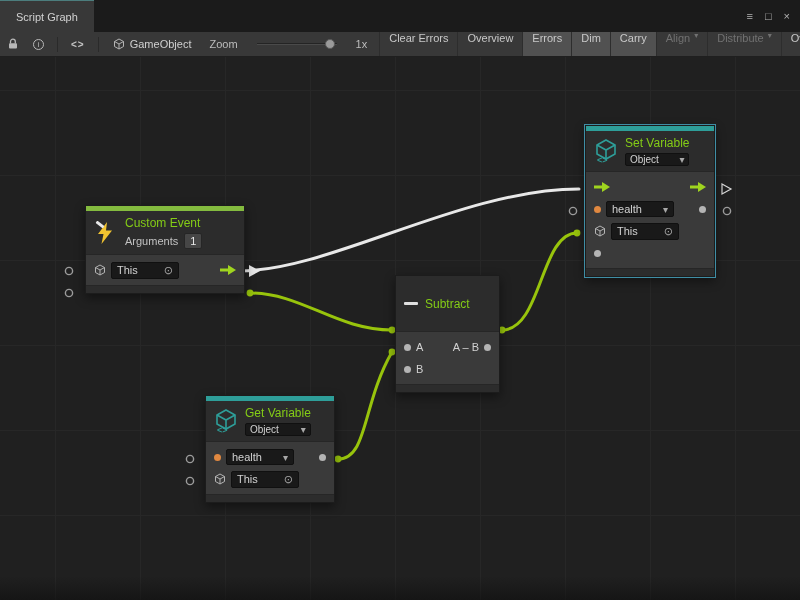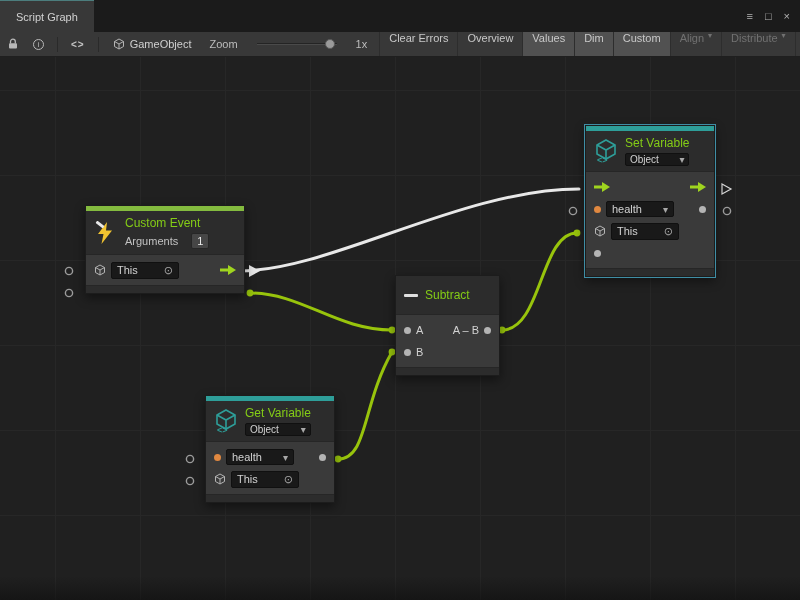--- a/index.html
+++ b/index.html
@@ -52,21 +52,21 @@
   .node { position:absolute; z-index:2; background:#3a3a3a; border:1px solid #1c1c1c;
           box-shadow:0 4px 10px rgba(0,0,0,.45); font-size:11px; color:#cfcfcf; }
   .node.selected { box-shadow:0 0 0 1px var(--selection_teal), 0 4px 10px rgba(0,0,0,.45); }
   .topbar { height:5px; }
   .topbar.event { background:var(--event_green); }
   .topbar.variable { background:var(--variable_teal); }
   .nheader { background:#2c2c2c; border-bottom:1px solid #262626; display:flex; align-items:center;
              gap:7px; padding:5px 8px; }
   .hcol { display:flex; flex-direction:column; gap:3px; }
   .ntitle { font-size:12px; color:#84cc16; }
-  .hsub { display:flex; align-items:center; gap:13px; font-size:11px; color:#c2c2c2; }
+  .hsub { display:flex; align-items:center; gap:6px; font-size:11px; color:#c2c2c2; }
   .numbox { background:#464646; border:1px solid #262626; border-radius:2px; min-width:18px;
             padding:0 4px; text-align:center; color:#eaeaea; font-size:11px; line-height:14px; }
   .nbody { padding:4px 1px; }
   .nrow { display:flex; align-items:center; height:22px; padding:0 7px; gap:5px; }
   .nfooter { height:8px; background:#2c2c2c; border-top:1px solid #262626; }
   .spacer { flex:1; }
   .dot { width:7px; height:7px; border-radius:50%; background:#b4b4b4; flex:none; }
   .dot.orange { background:var(--port_orange); }
   .chip { background:#252525; border-radius:2px; padding:2px 8px; color:#d6d6d6; }
   .mini { color:#bdbdbd; }
@@ -125,27 +125,27 @@
     <span>1x</span>
   </div>
   <div class="btnrow">
     <div class="tbtn">
       <span>Clear Errors</span>
       </div>
     <div class="tbtn">
       <span>Overview</span>
       </div>
     <div class="tbtn active">
-      <span>Values</span>
+      <span>Errors</span>
       </div>
     <div class="tbtn active">
       <span>Dim</span>
       </div>
     <div class="tbtn active">
-      <span>Custom</span>
+      <span>Carry</span>
       </div>
     <div class="tbtn disabled">
       <span>Align</span>
       <span class="caret">▾</span>
       </div>
     <div class="tbtn disabled">
       <span>Distribute</span>
       <span class="caret">▾</span>
       </div>
     <div class="tbtn">
@@ -213,21 +213,21 @@
             <rect x="0" y="3.5" width="8" height="3" style="fill:var(--flow_green)"></rect>
             <polygon points="8,0 16,5 8,10" style="fill:var(--flow_green)"></polygon>
           </svg>
         </span>
       </div>
     </div>
     <div class="nfooter"></div>
   </div>
 
   <div class="node" style="left:395px; top:231px; width:105px;">
-    <div class="nheader" style="height:39px;">
+    <div class="nheader" style="height:56px;">
       <span style="display:inline-block;width:14px;height:3px;background:#e0e0e0;border-radius:1px;"></span>
       <div class="ntitle">Subtract</div>
     </div>
     <div class="nbody">
       <div class="nrow">
         <span class="dot"></span>
         <span class="nlabel">A</span>
         <span class="spacer"></span>
         <span class="nlabel">A – B</span>
         <span class="dot"></span>

